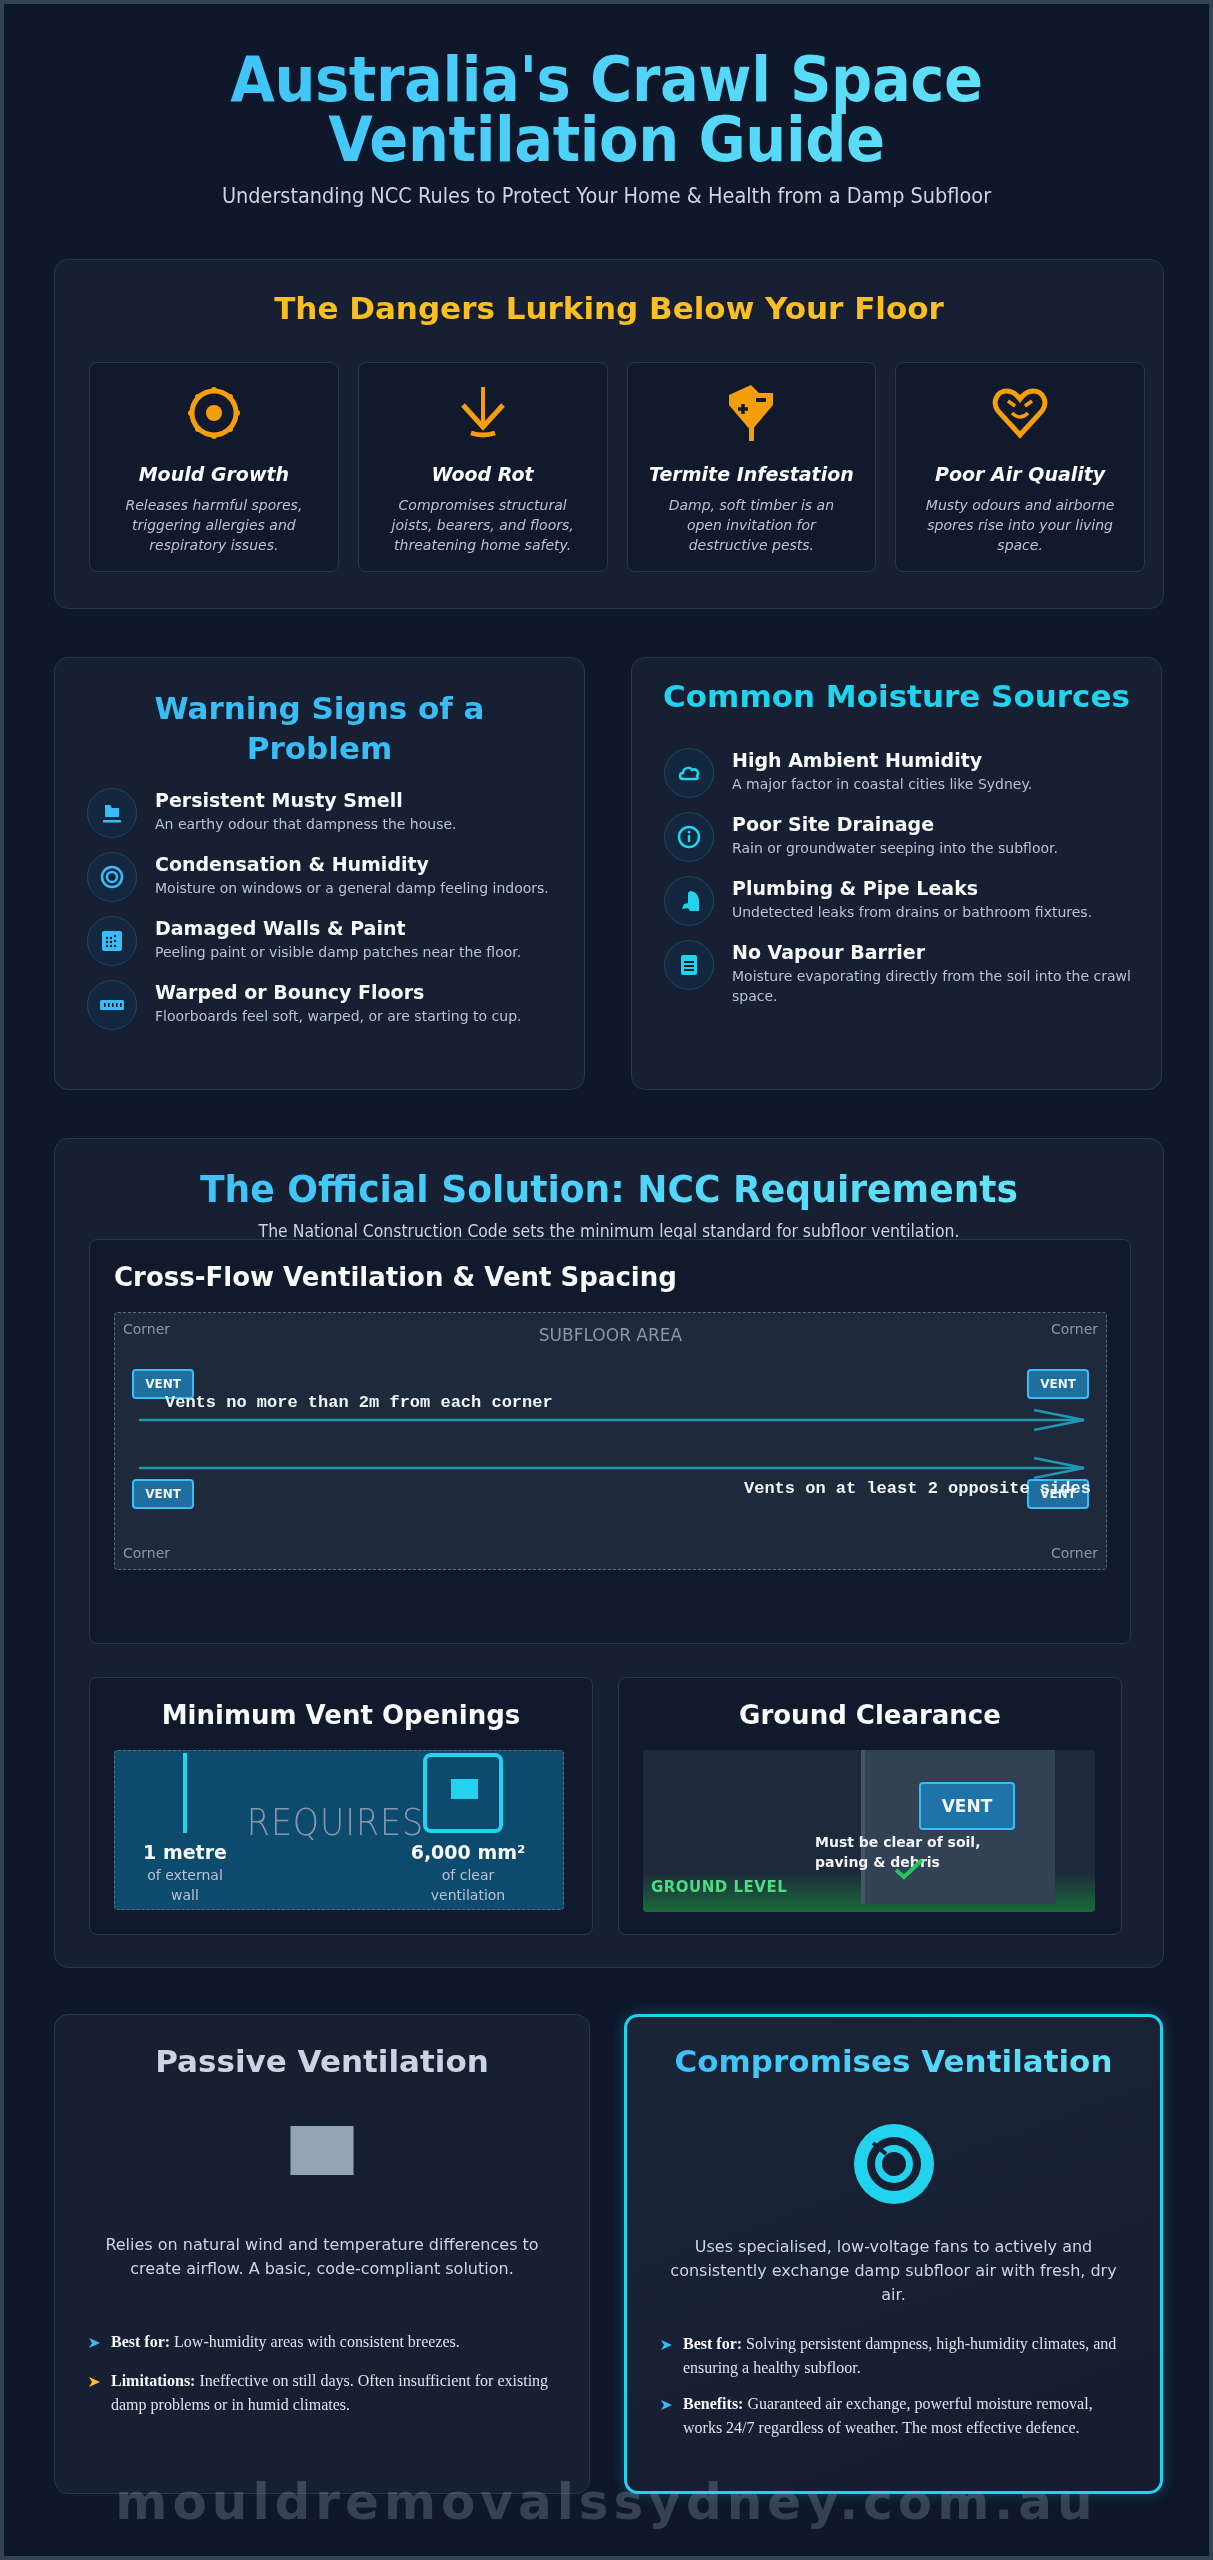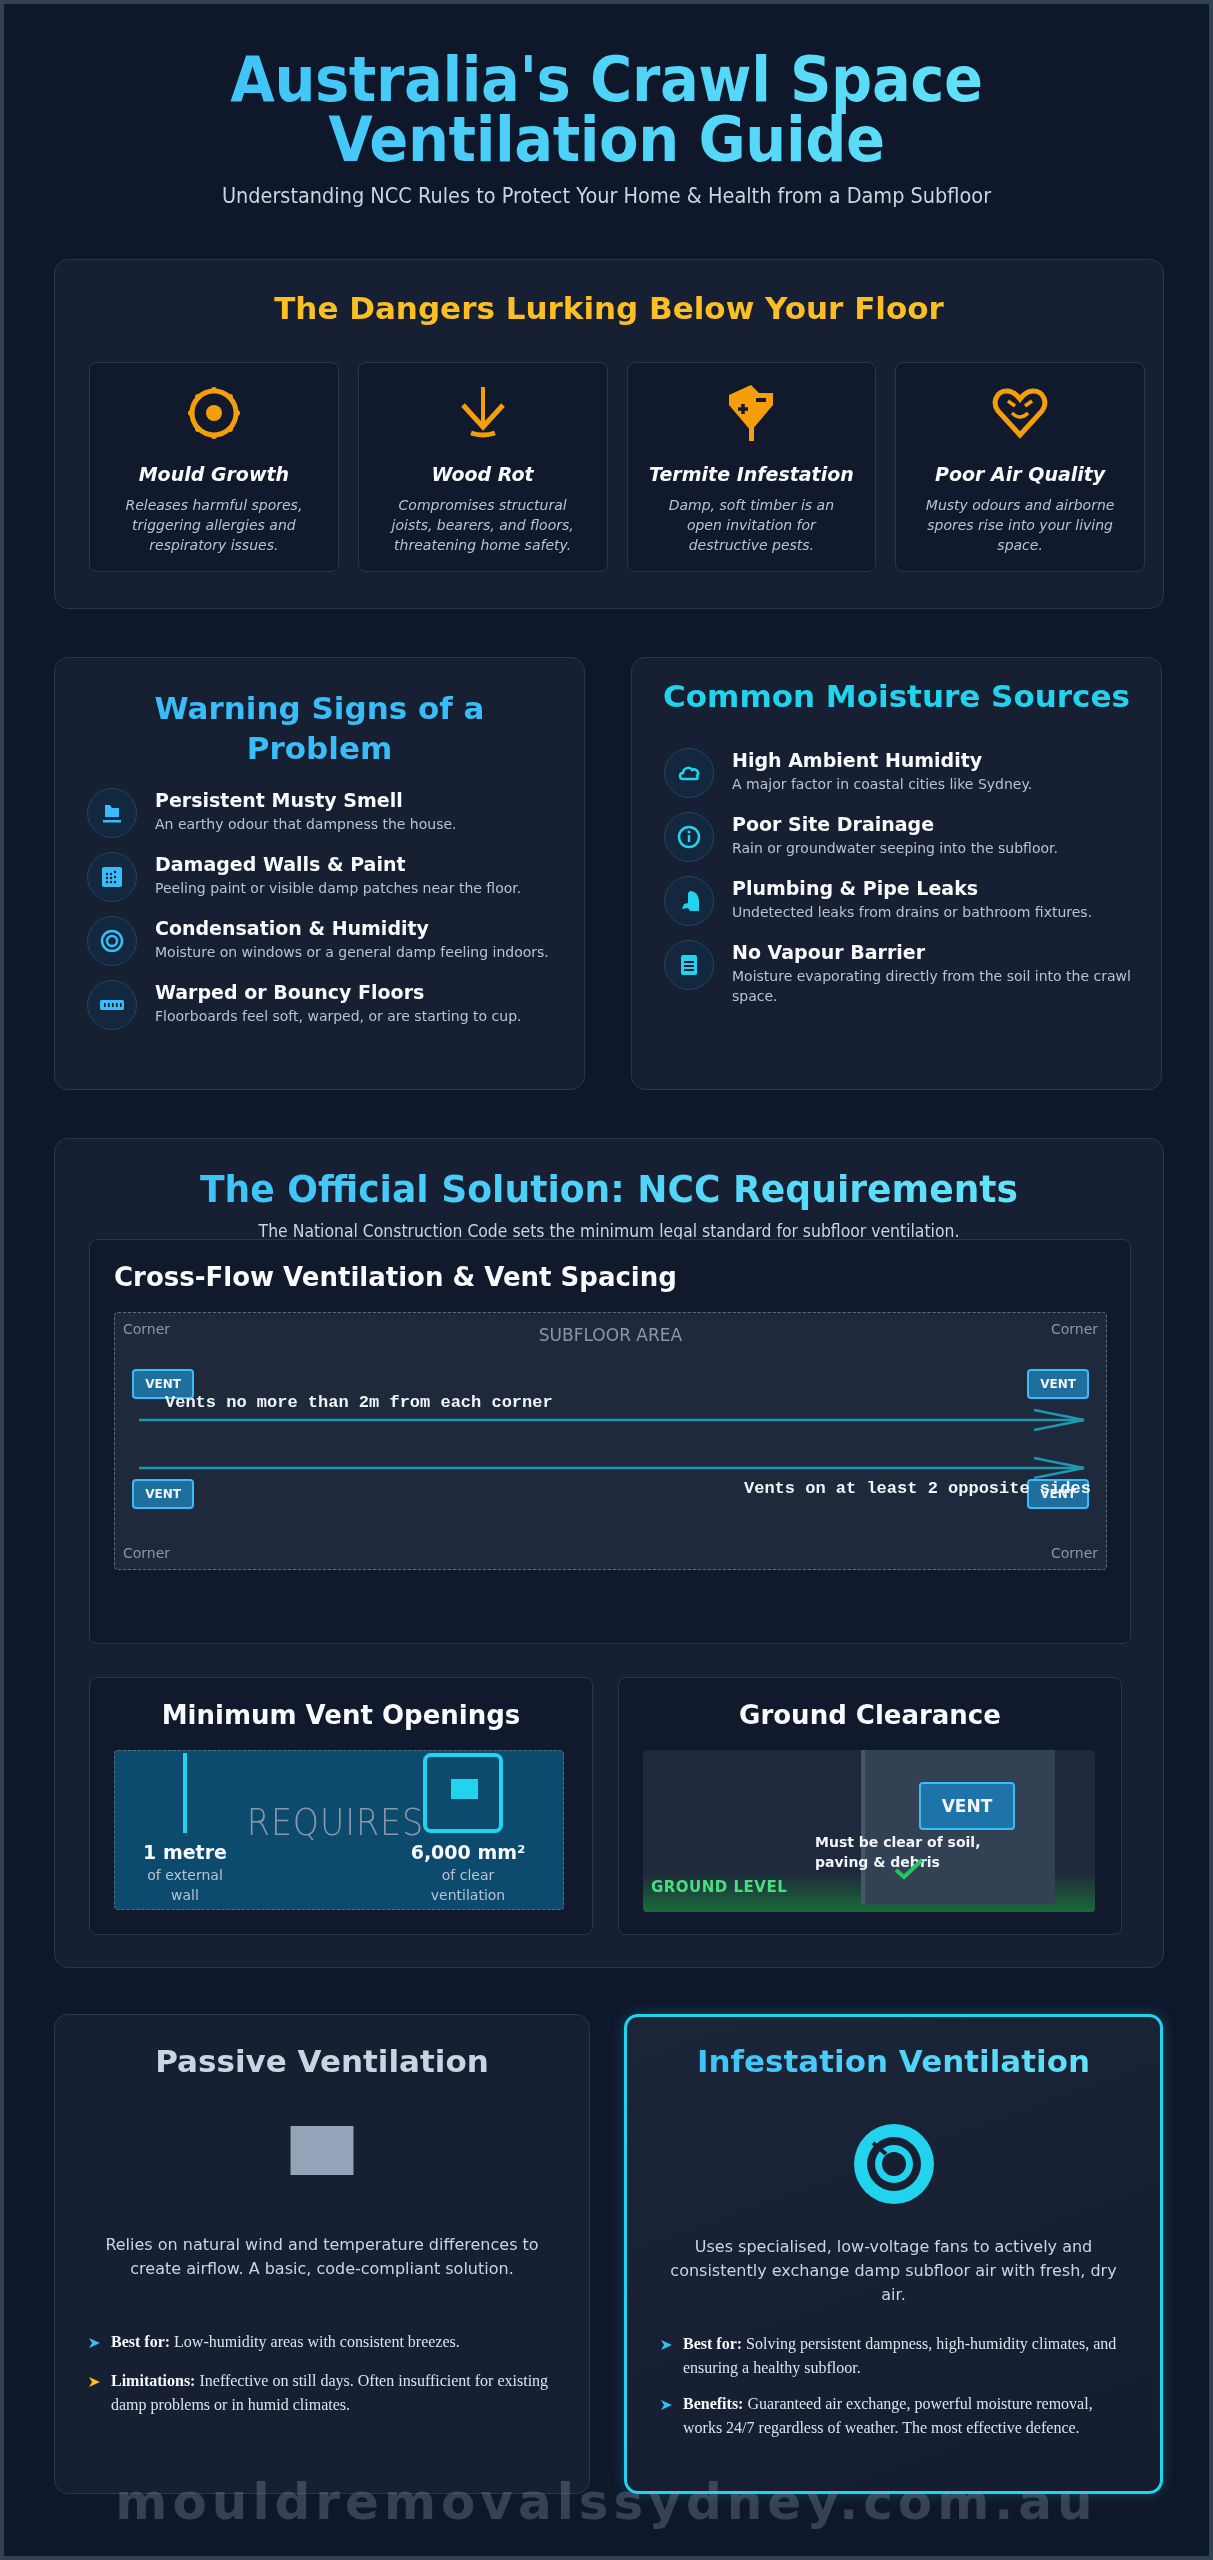--- a/index.html
+++ b/index.html
@@ -164,49 +164,49 @@
             </svg>
           </div>
         <div class="list-text">
             <h4>Persistent Musty Smell</h4>
             <p>An earthy odour that dampness the house.</p>
           </div>
       </div>
       <div class="list-item">
         <div class="list-icon">
             <svg viewBox="0 0 26 26">
+              <circle cx="13" cy="13" r="10" fill="none" stroke="#38bdf8" stroke-width="2.5"></circle>
+              <circle cx="13" cy="13" r="5" fill="none" stroke="#38bdf8" stroke-width="2.5"></circle>
+            </svg>
+          </div>
+        <div class="list-text">
+            <h4>Condensation &amp; Humidity</h4>
+            <p>Moisture on windows or a general damp feeling indoors.</p>
+          </div>
+      </div>
+      <div class="list-item">
+        <div class="list-icon">
+            <svg viewBox="0 0 26 26">
               <rect x="3" y="3" width="20" height="20" rx="2" fill="#38bdf8"></rect>
               <g fill="#111a2c">
                 <circle cx="8" cy="10" r="1.2"></circle>
                 <circle cx="12" cy="10" r="1.2"></circle>
                 <circle cx="16" cy="8" r="1.2"></circle>
                 <circle cx="8" cy="14" r="1.2"></circle>
                 <circle cx="12" cy="14" r="1.2"></circle>
                 <circle cx="16" cy="13" r="1.2"></circle>
                 <circle cx="8" cy="18" r="1.2"></circle>
                 <circle cx="12" cy="18" r="1.2"></circle>
                 <circle cx="16" cy="18" r="1.2"></circle>
               </g>
             </svg>
           </div>
         <div class="list-text">
             <h4>Damaged Walls &amp; Paint</h4>
             <p>Peeling paint or visible damp patches near the floor.</p>
-          </div>
-      </div>
-      <div class="list-item">
-        <div class="list-icon">
-            <svg viewBox="0 0 26 26">
-              <circle cx="13" cy="13" r="10" fill="none" stroke="#38bdf8" stroke-width="2.5"></circle>
-              <circle cx="13" cy="13" r="5" fill="none" stroke="#38bdf8" stroke-width="2.5"></circle>
-            </svg>
-          </div>
-        <div class="list-text">
-            <h4>Condensation &amp; Humidity</h4>
-            <p>Moisture on windows or a general damp feeling indoors.</p>
           </div>
       </div>
       <div class="list-item">
         <div class="list-icon">
             <svg viewBox="0 0 26 26">
               <rect x="1" y="8" width="24" height="10" rx="1.5" fill="#38bdf8"></rect>
               <g fill="#111a2c">
                 <rect x="5" y="11" width="1.6" height="4"></rect>
                 <rect x="9" y="11" width="1.6" height="4"></rect>
                 <rect x="13" y="11" width="1.6" height="4"></rect>
@@ -357,21 +357,21 @@
       <div class="cmp-point">
         <span class="arrow"><svg width="14" height="14" viewBox="0 0 14 14">
               <path d="M2 2 L13 7 L2 12 L5 7 Z" fill="#fbbf24"></path>
             </svg></span>
         <span><b>Limitations:</b><span> Ineffective on still days. Often insufficient for existing damp problems or in humid climates.</span></span>
       </div>
     </div>
   </section>
 
   <section class="panel" id="mechanical">
-    <h2 class="panel-title">Infestation Ventilation</h2>
+    <h2 class="panel-title">Compromises Ventilation</h2>
     <div class="cmp-icon">
       <svg width="82" height="82" viewBox="0 0 82 82">
           <circle cx="41" cy="41" r="40" fill="#22d3ee"></circle>
           <circle cx="41" cy="41" r="27" fill="#172033"></circle>
           <circle cx="41" cy="41" r="19" fill="#22d3ee"></circle>
           <circle cx="41" cy="41" r="12" fill="#172033"></circle>
           <path d="M20 20 L33 31" stroke="#172033" stroke-width="4"></path>
         </svg>
     </div>
     <p class="cmp-desc">Uses specialised, low-voltage fans to actively and consistently exchange damp subfloor air with fresh, dry air.</p>

